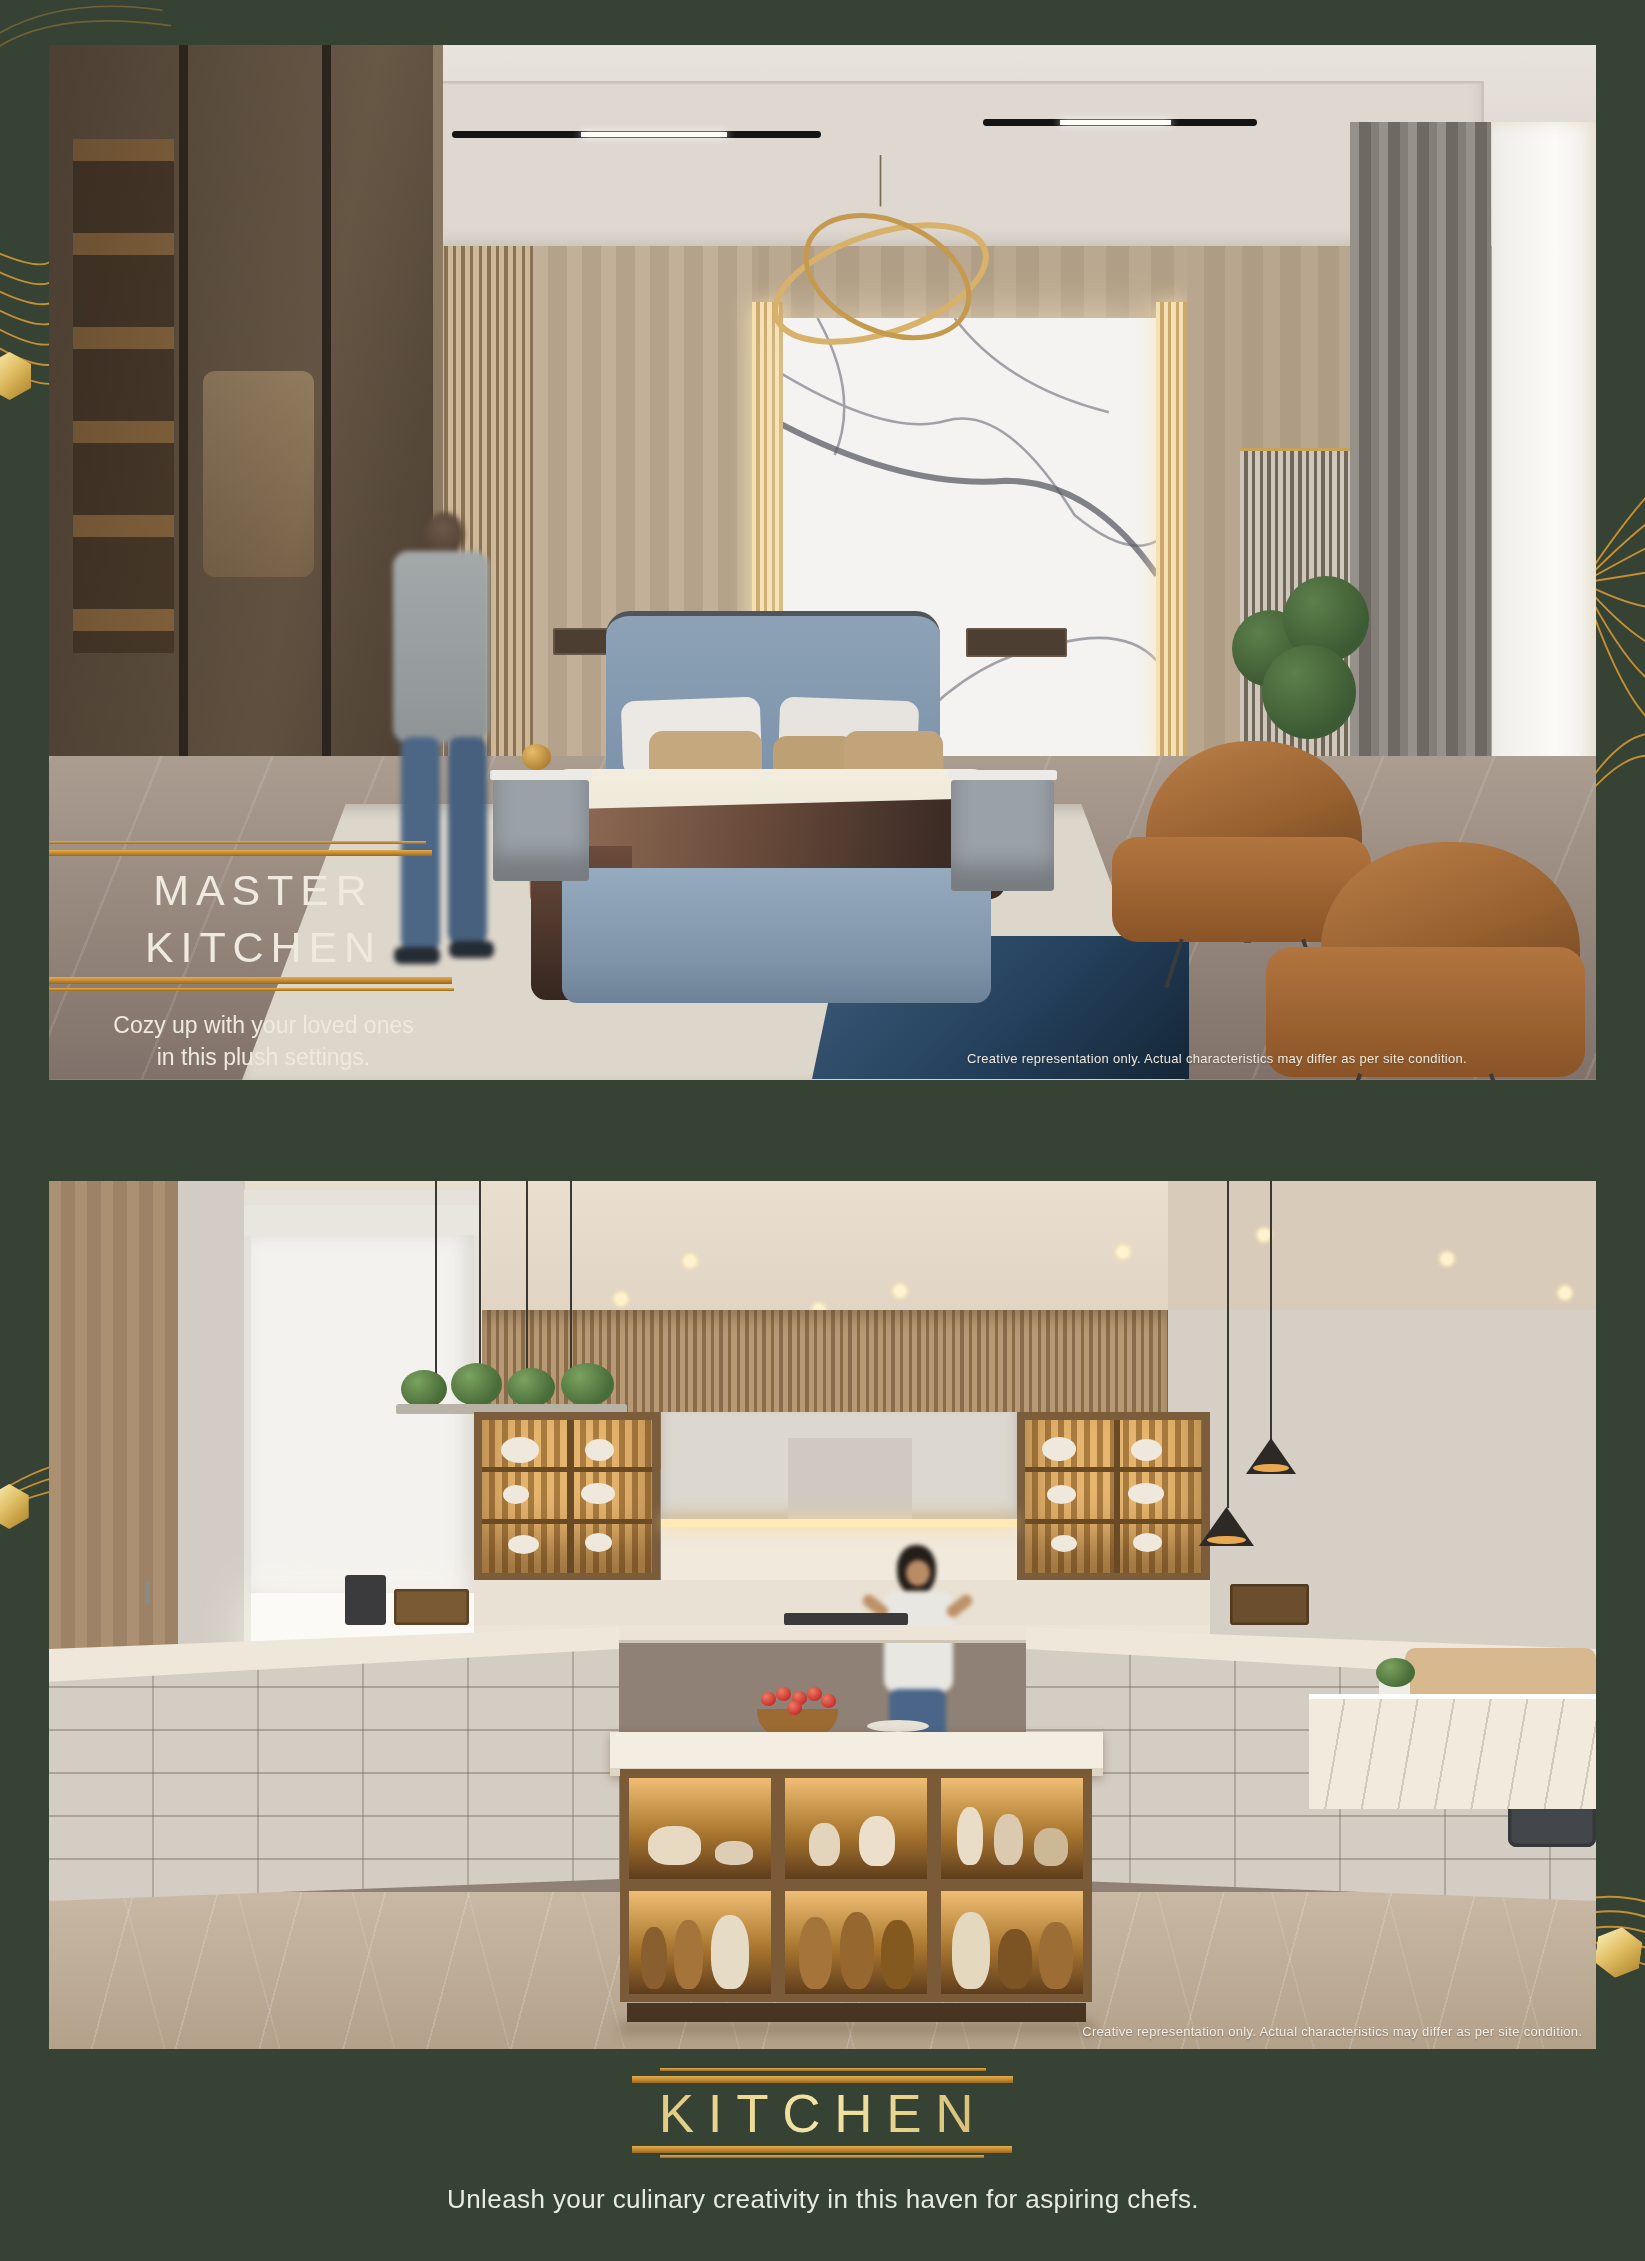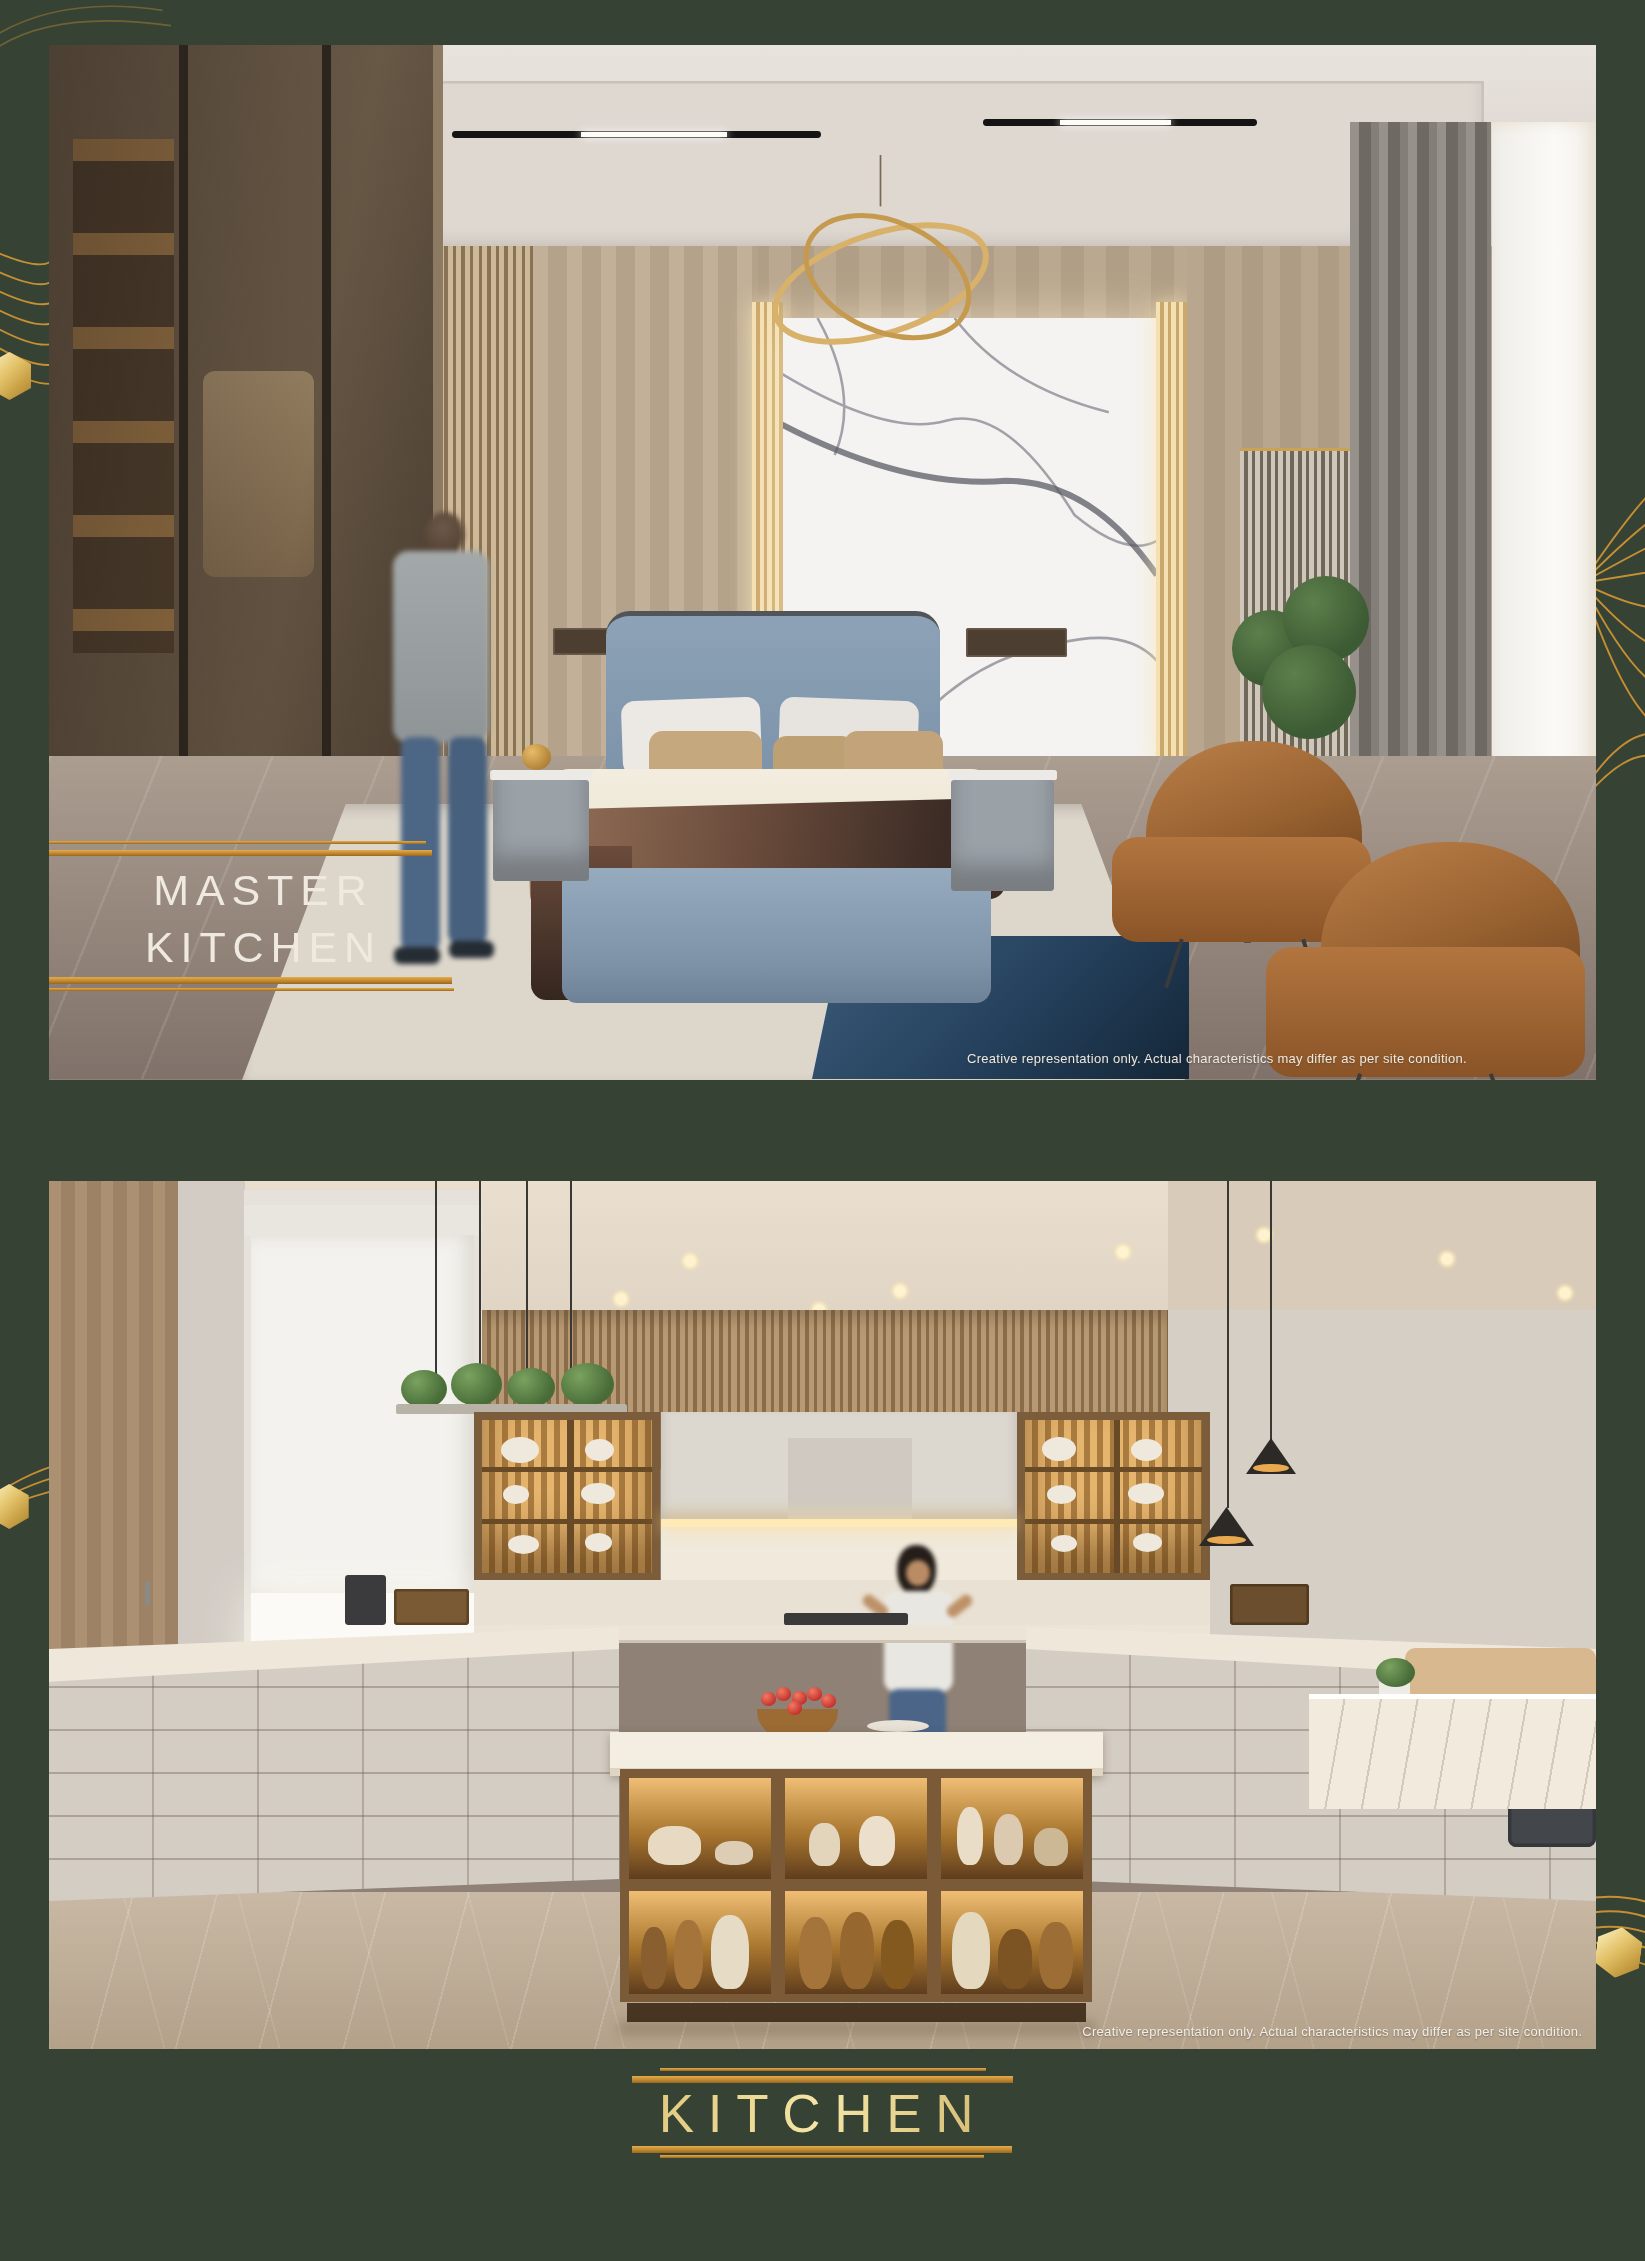--- a/index.html
+++ b/index.html
@@ -324,20 +324,24 @@
       <div class="leg" style="left:233px;top:230px;height:60px;transform:rotate(-20deg);"></div>
     </div>
 
     <div class="abs bd-title">
       <div class="gold-rule" style="left:0;top:0;width:377px;height:3.4px;"></div>
       <div class="gold-rule" style="left:0;top:8.6px;width:383px;height:6.9px;"></div>
       <h2 class="abs" style="left:0;top:20.6px;"><span>MASTER</span><br>
         <span>KITCHEN</span></h2>
       <div class="gold-rule" style="left:0;top:136px;width:403px;height:6.9px;"></div>
       <div class="gold-rule" style="left:0;top:147px;width:405px;height:3.4px;"></div>
+      <div class="abs bd-cap" style="left:0;top:168px;">
+        <span>Cozy up with your loved ones</span><br>
+        <span>in this plush settings.</span>
+      </div>
     </div>
     <div class="disclaimer" style="right:129px;top:1006px;">Creative representation only. Actual characteristics may differ as per site condition.</div>
   </div>
 
 
   <div id="kitchen" class="panel">
     <div class="abs kt-ceiling"></div>
     <div class="abs kt-ceil-r"></div>
     <div class="spot" style="left:630px;top:69px;"></div>
     <div class="spot" style="left:840px;top:99px;"></div>
@@ -491,15 +495,16 @@
     </div>
 
     <div class="disclaimer" style="right:13.7px;top:843px;">Creative representation only. Actual characteristics may differ as per site condition.</div>
   </div>
 
   <div class="gold-rule" style="left:660px;top:2068px;width:326px;height:3.4px;"></div>
   <div class="gold-rule" style="left:632px;top:2076px;width:381px;height:6.9px;"></div>
   <h1 class="ft-title">KITCHEN</h1>
   <div class="gold-rule" style="left:632px;top:2146px;width:380px;height:6.9px;"></div>
   <div class="gold-rule" style="left:660px;top:2155px;width:324px;height:3.4px;"></div>
+  <div class="ft-caption">Unleash your culinary creativity in this haven for aspiring chefs.</div>
 
 </div>
 
 
 </body></html>

